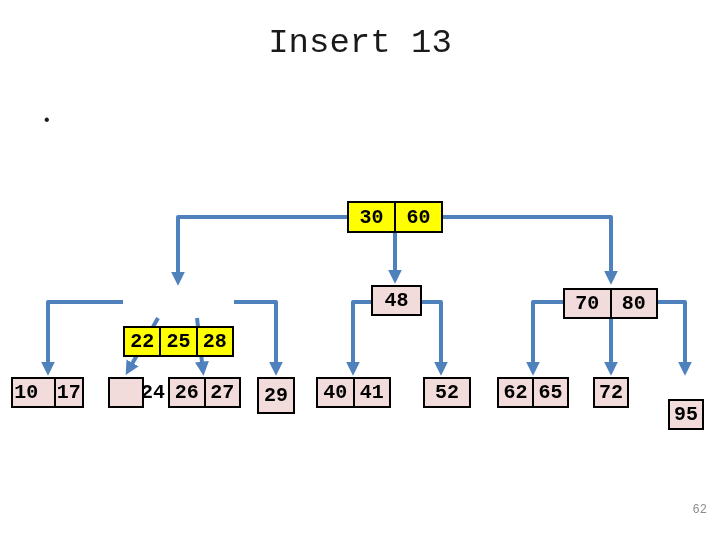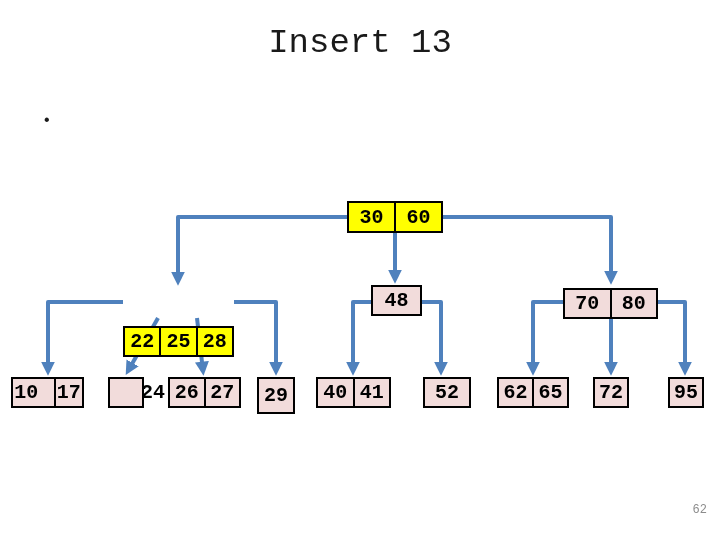--- a/index.html
+++ b/index.html
@@ -107,20 +107,20 @@
       <div class="node pink" style="left: 423px; top: 377px; width: 48px; height: 31px;">
         <span class="cell">52</span>
       </div>
       <div class="node pink" style="left: 497px; top: 377px; width: 72px; height: 31px;">
         <span class="cell">62</span>
         <span class="cell">65</span>
       </div>
       <div class="node pink" style="left: 593px; top: 377px; width: 36px; height: 31px;">
         <span class="cell">72</span>
       </div>
-      <div class="node pink" style="left: 668px; top: 377px; width: 36px; height: 31px;">
+      <div class="node pink" style="left: 668px; top: 399px; width: 36px; height: 31px;">
         <span class="cell">95</span>
       </div>
     </div>
 
   <div class="page-num">62</div>
 
 </div>
 
 </body></html>

